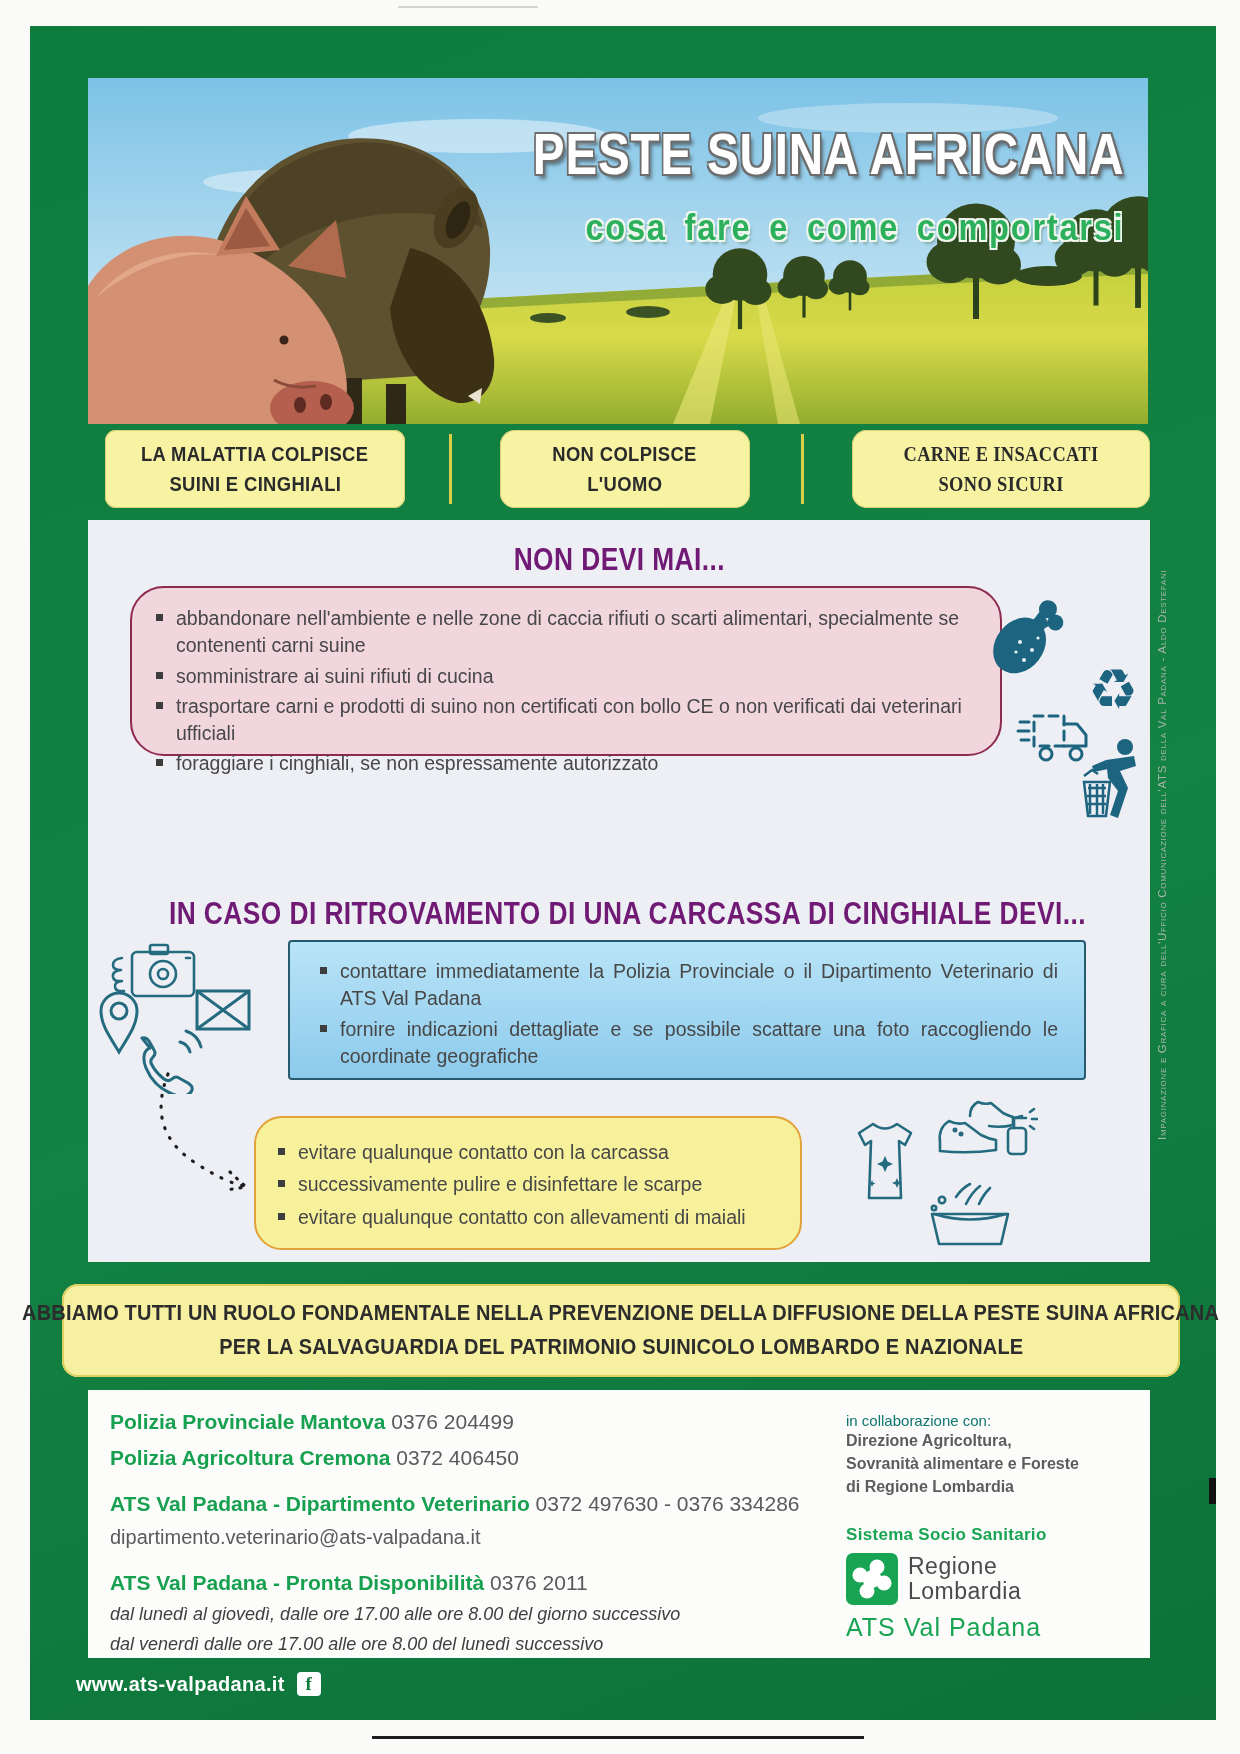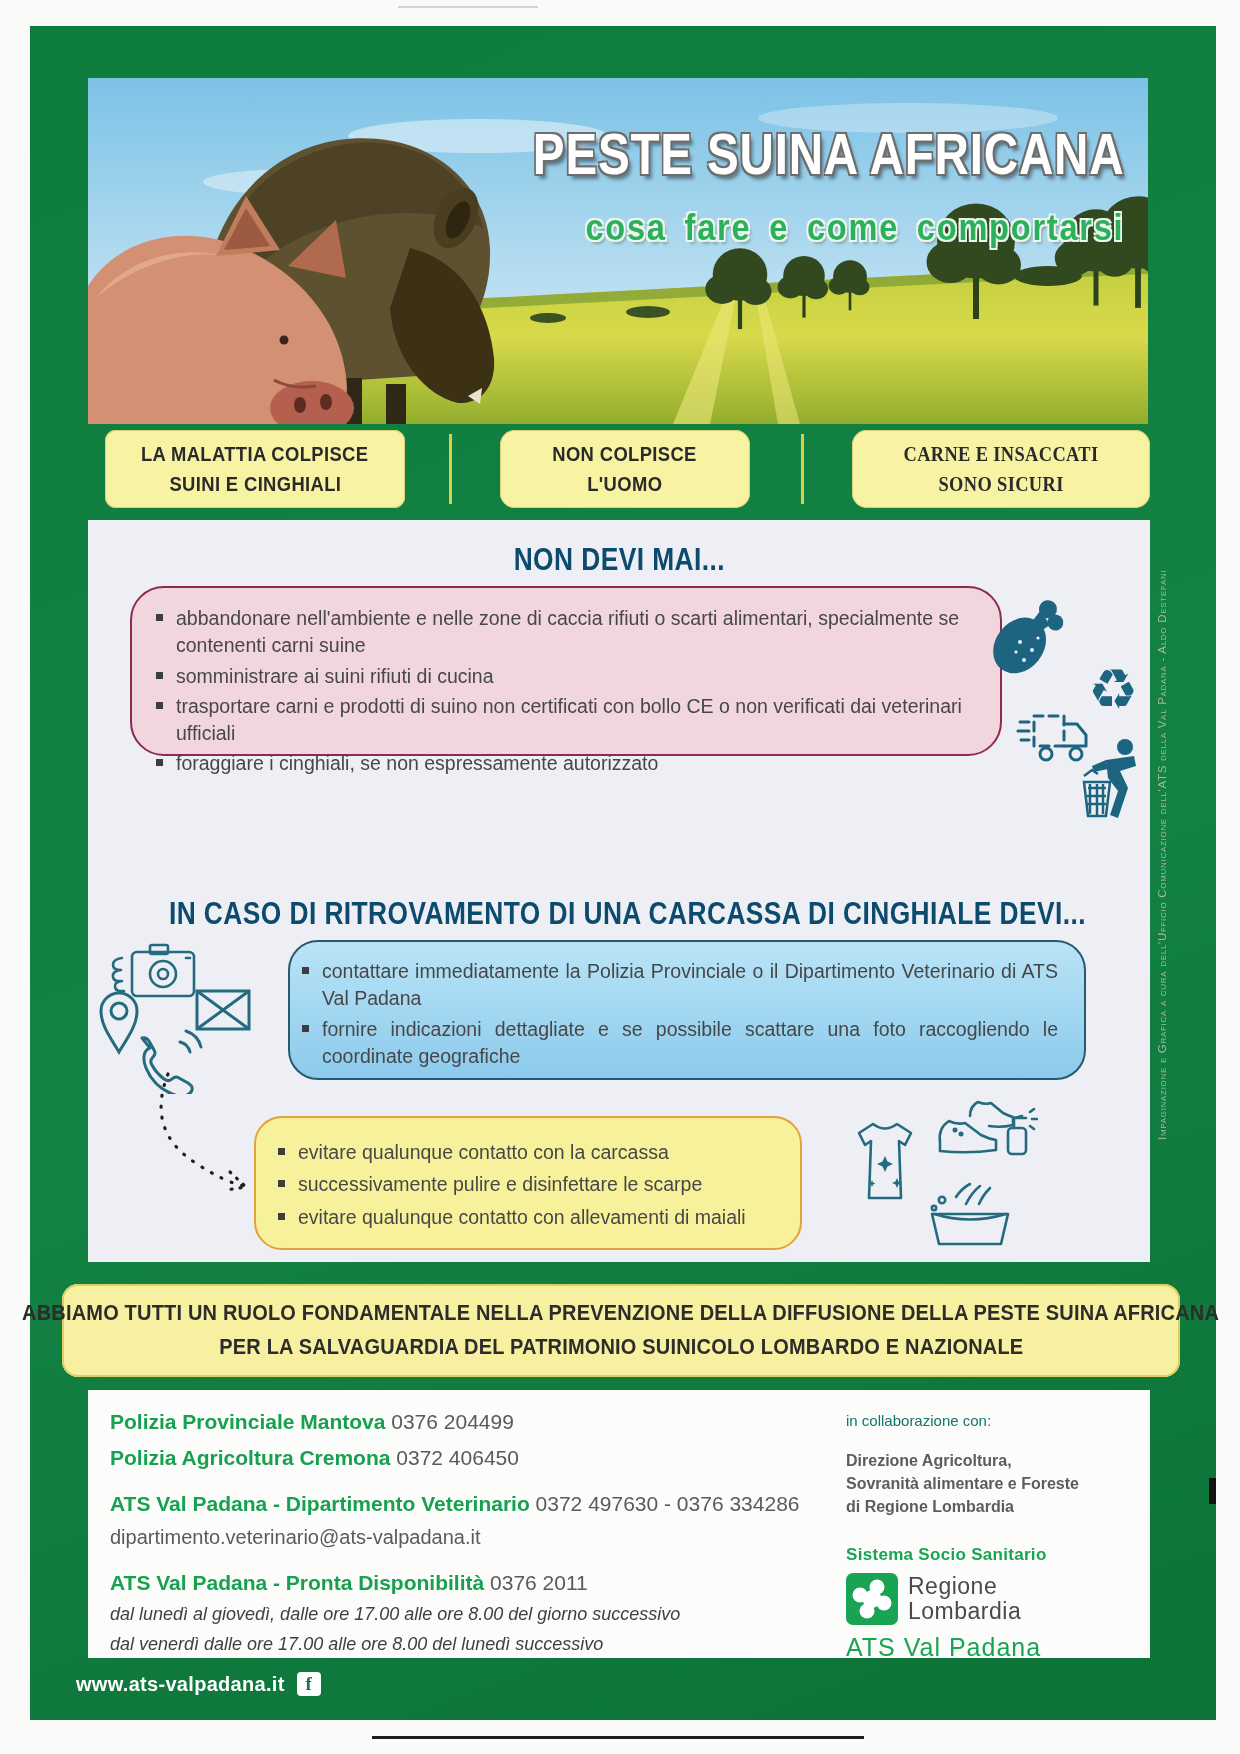--- a/index.html
+++ b/index.html
@@ -23,31 +23,31 @@
 
   
   .hl-box { top:430px; height:78px; background:#f7f3a3; border-radius:15px; display:flex; flex-direction:column;
             justify-content:center; align-items:center; box-shadow:inset 0 0 0 1px #d9d077; }
   .hl-line { font-size:20px; font-weight:bold; color:#2a2a2a; line-height:1.52; letter-spacing:.4px;
              display:inline-block; transform:scaleX(.92); white-space:nowrap; }
   .hl-div { top:434px; width:3px; height:70px; background:#ddce49; }
 
   
   .panel { left:88px; top:520px; width:1062px; height:742px; background:#edeff4; }
-  .sec-h { width:100%; text-align:center; color:#0c4a6e; font-weight:bold; }
+  .sec-h { width:100%; text-align:center; color:#701a75; font-weight:bold; }
   .sec-h .cx { display:inline-block; transform:scaleX(.85); font-size:31px; letter-spacing:.5px; white-space:nowrap; }
 
   .bullet-box { border-radius:34px; }
   .b-item { display:flex; gap:13px; font-size:19.5px; color:#474747; line-height:1.4; margin:3px 0; }
   .b-sq { width:7px; height:7px; background:#3d3d3d; margin-top:9px; flex:none; }
 
   .never-box { left:42px; top:66px; width:872px; height:170px; background:#f1d6dd;
                border:2px solid #8e2a4e; padding:14px 30px 10px 24px; }
-  .do-box { left:200px; top:420px; width:798px; height:140px; border-radius:30px;
-            background:linear-gradient(180deg,#b9e4f7,#8ccaec); border:2px solid #265a6e; padding:13px 26px 10px 12px; }
+  .do-box { left:200px; top:420px; width:798px; height:140px; border-radius:4px;
+            background:linear-gradient(180deg,#b9e4f7,#8ccaec); border:2px solid #265a6e; padding:13px 26px 10px 30px; }
   .do-box .b-item { text-align:justify; }
   .avoid-box { left:166px; top:596px; width:548px; height:134px; background:#f8f19c;
                border:2px solid #e2a23b; border-radius:28px; padding:16px 26px 10px 22px; }
   .avoid-box .b-item { margin:5px 0; }
 
   .icon { line-height:0; color:#1d6480; }
   .recycle-glyph { font-size:56px; line-height:1; color:#1d6480; font-family:"DejaVu Sans", sans-serif; }
 
   
   .banner { left:62px; top:1284px; width:1118px; height:93px; background:#f6f0a0; border-radius:16px;
@@ -61,21 +61,21 @@
   .contacts { position:absolute; left:22px; top:8px; width:700px; }
   .c-row { margin-top:12px; font-size:21px; }
   .c-label { color:#17a04f; font-weight:bold; }
   .c-val { color:#5a5a5c; }
   .c-email { margin-top:10px; font-size:20px; color:#5a5a5c; }
   .c-note { margin-top:9px; font-size:18px; color:#3f3f3f; font-style:italic; }
   .gap-lg { margin-top:22px; }
 
   .collab { position:absolute; left:758px; top:22px; width:300px; }
   .collab-intro { font-size:15px; color:#0f766e; }
-  .collab-org { margin-top:20px; font-size:16px; font-weight:bold; color:#5c5c5c; line-height:1.45; }
+  .collab-org { margin-top:0; font-size:16px; font-weight:bold; color:#5c5c5c; line-height:1.45; }
   .sistema { margin-top:26px; font-size:17px; font-weight:bold; color:#18a452; letter-spacing:.3px; }
   .logo-row { margin-top:8px; display:flex; align-items:center; gap:10px; }
   .regione-txt { font-size:23px; color:#4a4a4a; line-height:1.05; letter-spacing:.5px; }
   .ats-txt { margin-top:8px; font-size:25px; color:#18a452; letter-spacing:1px; }
 
   .site-bar { left:76px; top:1672px; display:flex; align-items:flex-end; gap:12px; }
   .site-url { color:#fff; font-weight:bold; font-size:20px; letter-spacing:.3px; }
   .fb { width:24px; height:24px; background:#fff; border-radius:4px; color:#0e7c3d; font-weight:bold;
         display:flex; align-items:center; justify-content:center; font-size:19px;
         font-family:"Liberation Serif", serif; cursor:pointer; }

